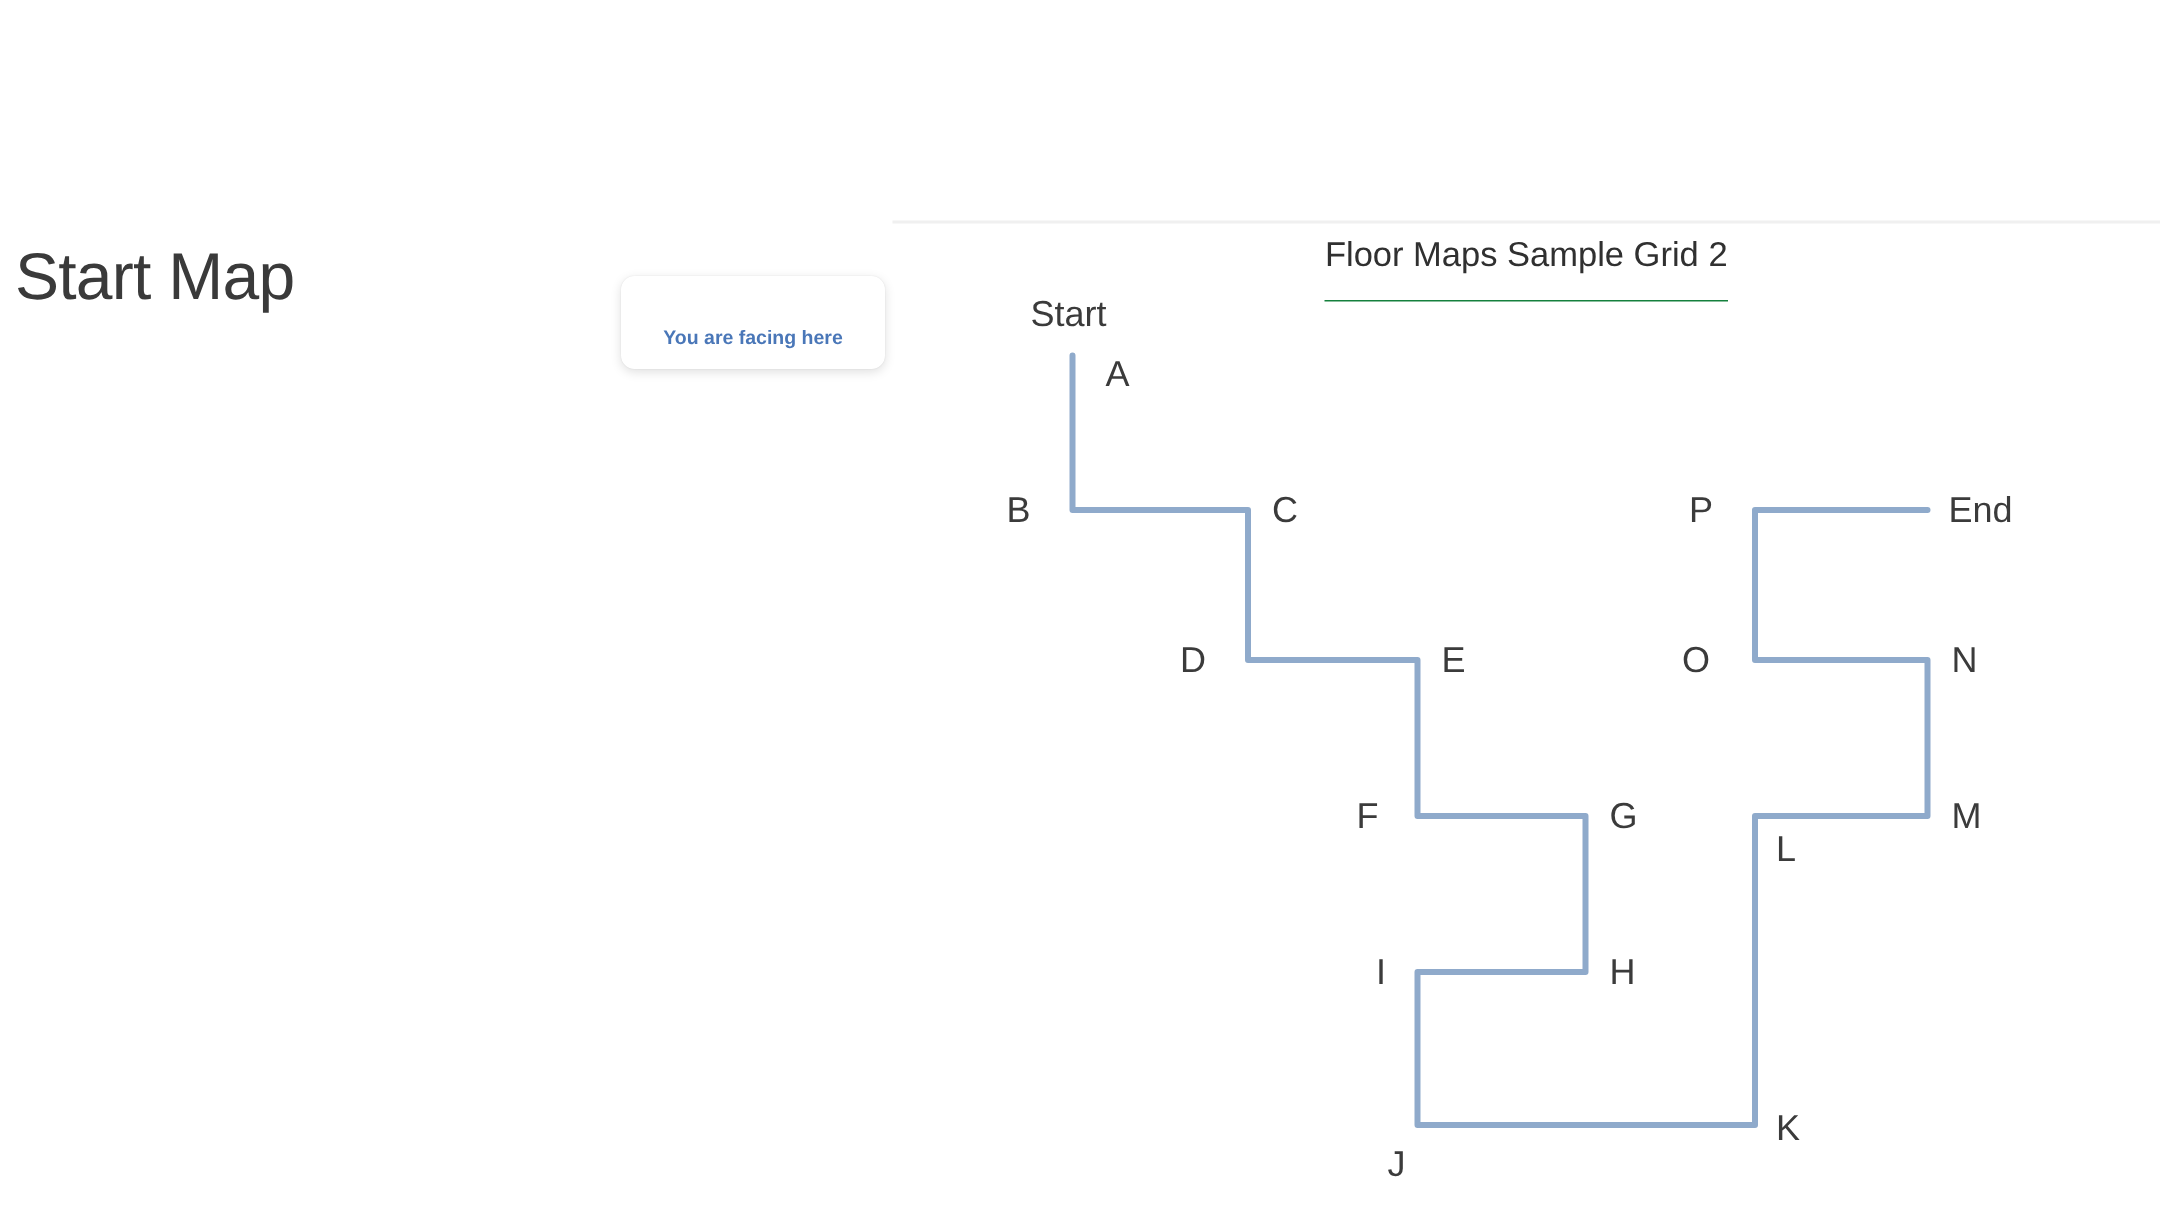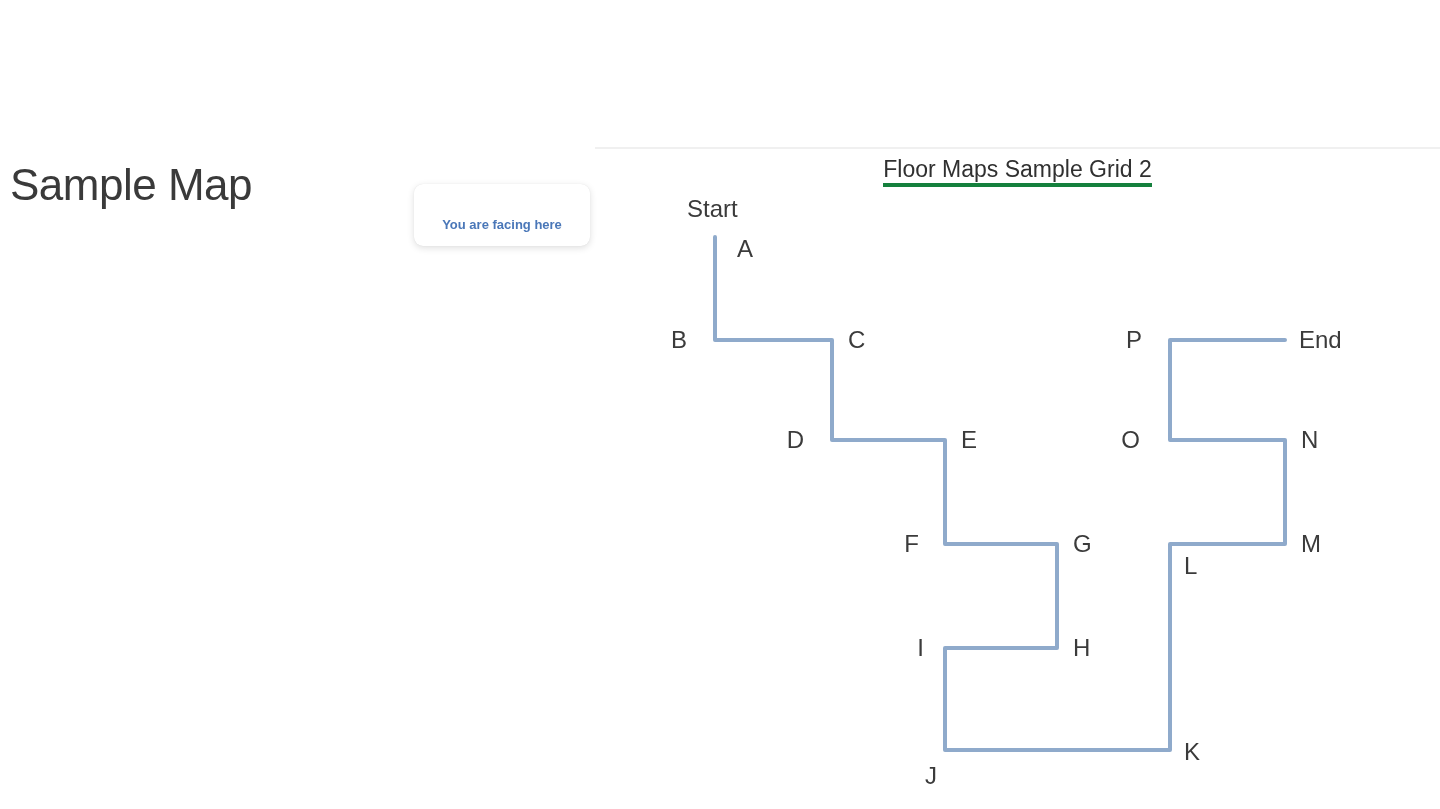--- a/index.html
+++ b/index.html
@@ -75,22 +75,22 @@
     position: absolute;
     left: 0;
     top: 7px;
     width: 845px;
     text-align: center;
     font-size: 23px;
     color: #303030;
     font-weight: 400;
   }
   #map-title span {
-    border-bottom: 4px solid #15803d;
-    padding-bottom: 1px;
+    border-bottom: 1px solid #15803d;
+    padding-bottom: 18px;
   }
 
   #map-svg {
     position: absolute;
     left: 0;
     top: 0;
     width: 845px;
     height: 660px;
     display: block;
   }
@@ -98,21 +98,21 @@
   .node-label {
     font-family: "Liberation Sans", sans-serif;
     font-size: 24px;
     fill: #3b3b3b;
     font-weight: 400;
   }
 </style>
 </head>
 <body>
 
-<div id="page-title">Sample Map</div>
+<div id="page-title">Start Map</div>
 
 <div id="top-divider"></div>
 
 <div id="facing-tooltip">
   <span class="tip-text">You are facing here</span>
 </div>
 
 <div id="map-panel">
 
   <div id="map-title">

